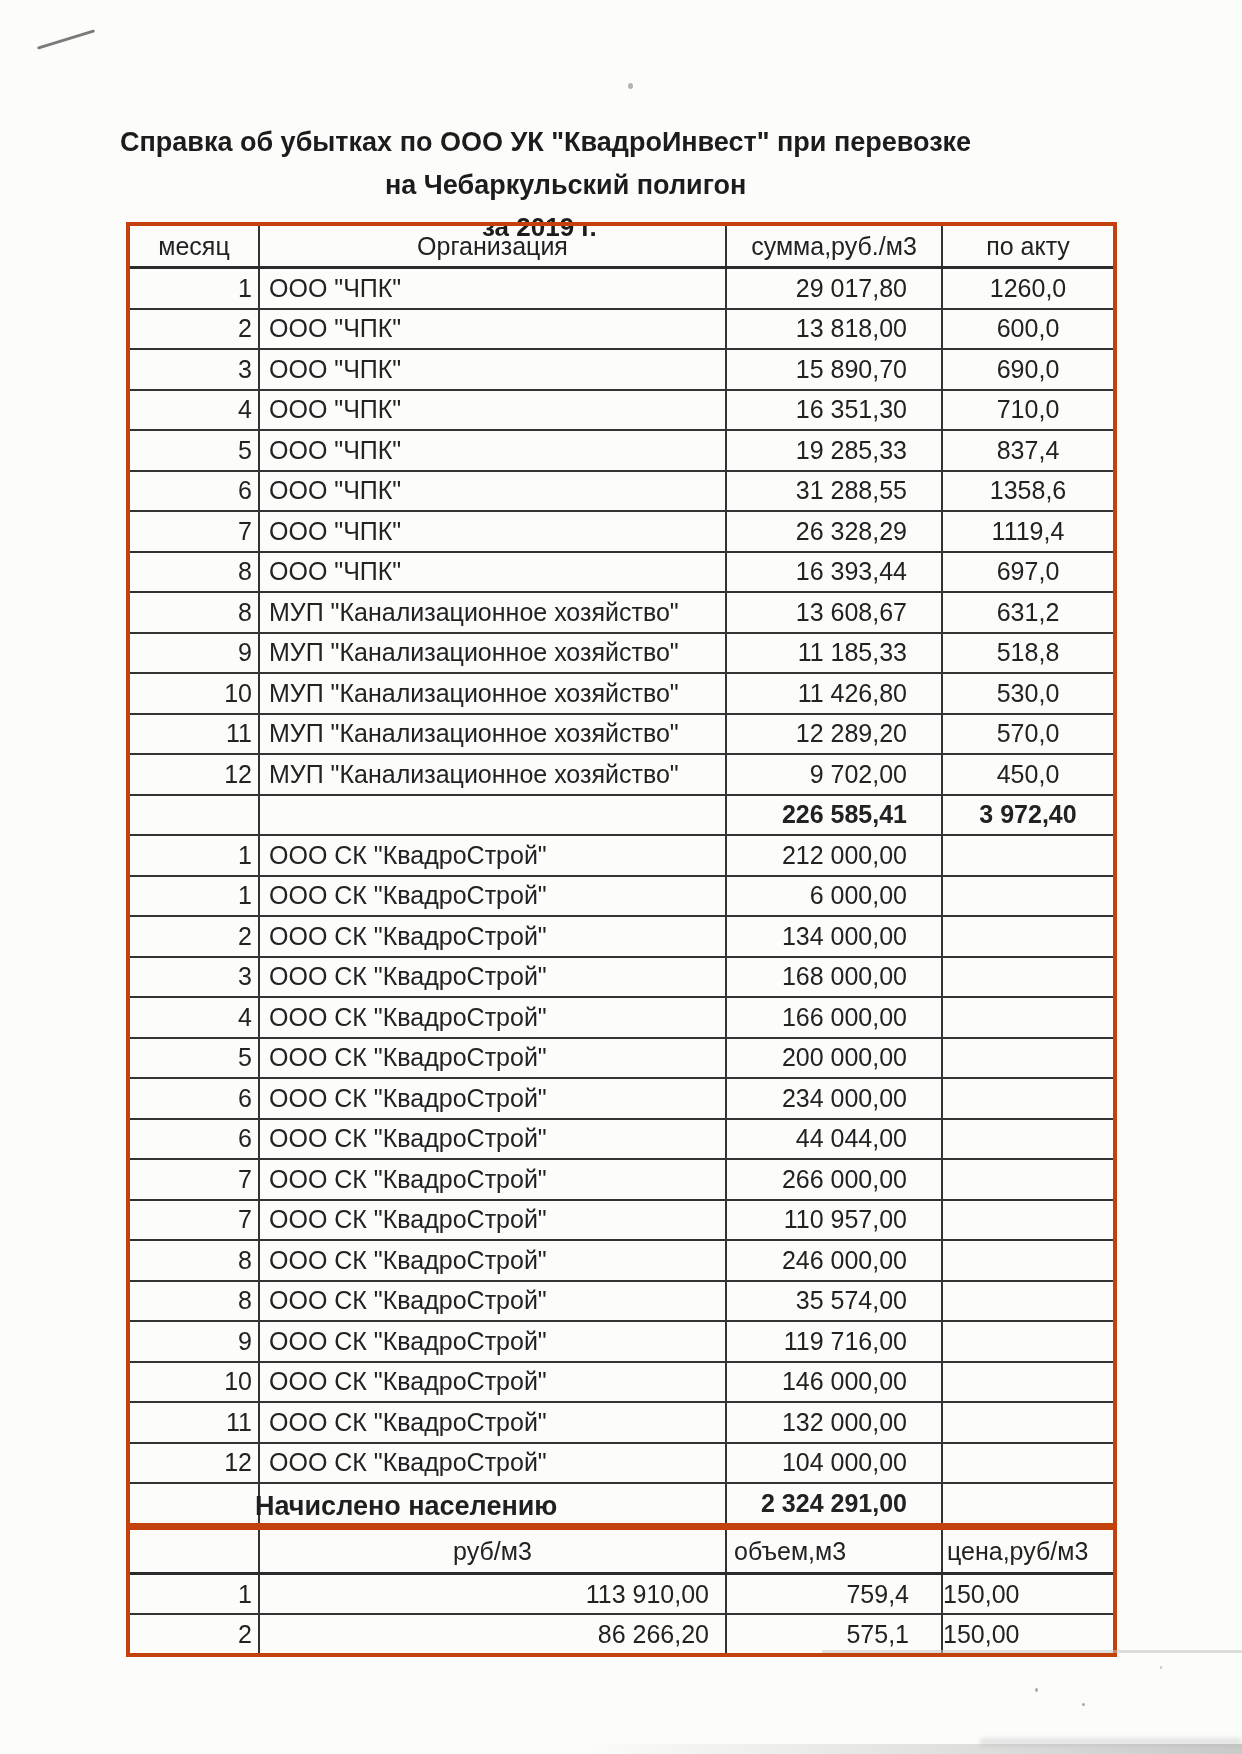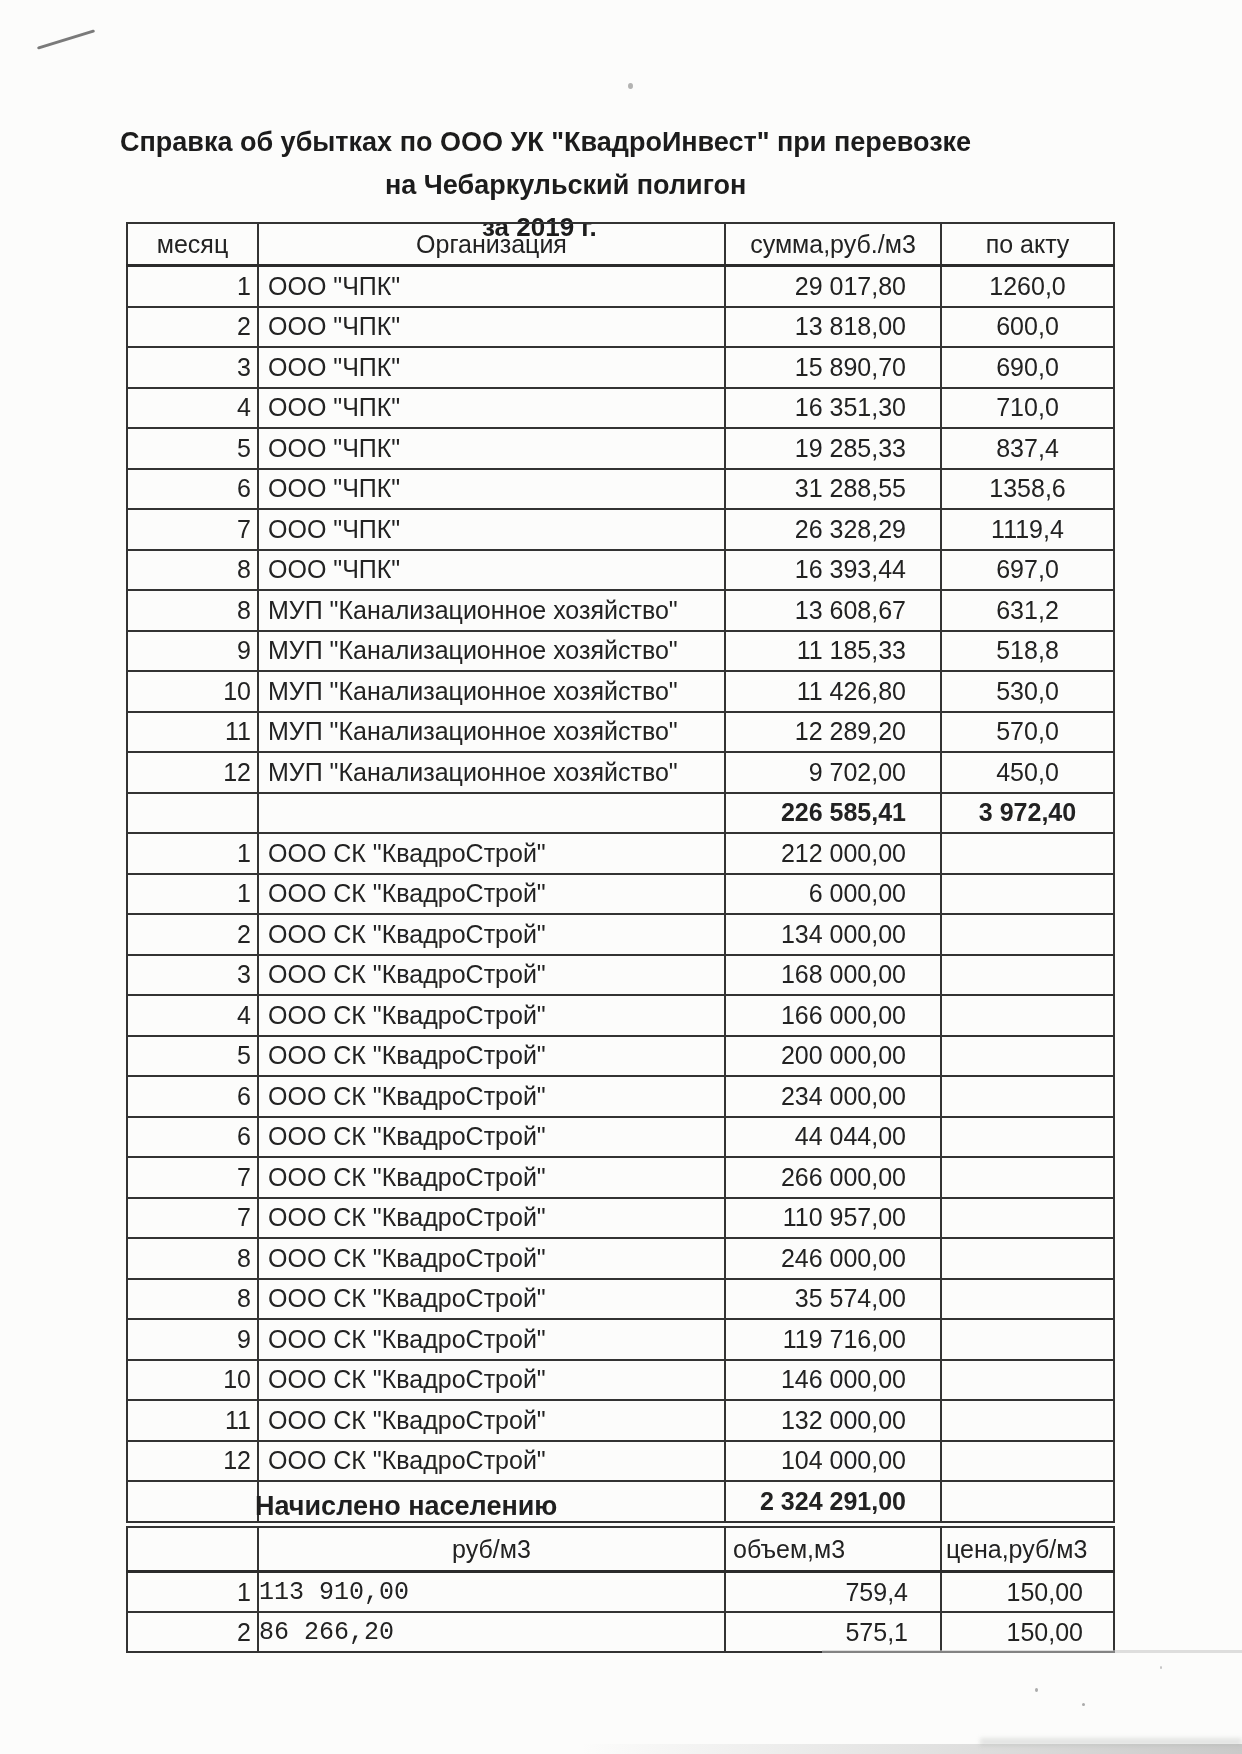--- a/index.html
+++ b/index.html
@@ -11,21 +11,21 @@
   }
   .abs{position:absolute;}
   .title-line{font-weight:bold;white-space:nowrap;color:#1c1c1c;margin-top:28px;}
   #title1{left:120px;top:99px;font-size:27px;}
   #title2{left:385px;top:142px;font-size:27px;}
   #title3{left:482px;top:184px;font-size:26px;}
 
   table{border-collapse:collapse;table-layout:fixed;position:absolute;
         font-size:25px;color:#222;}
   table, td, th{border:2px solid #333;}
-  table{border:1px solid #c2410c;}
+  table{border:4px solid #c2410c;}
 
   #main-table{left:126px;top:222px;width:987px;}
   #main-table th{height:40px;font-weight:normal;text-align:center;
                  border-bottom:3px solid #2b2b2b;padding:0;}
   #main-table td{height:38.5px;padding:0;white-space:nowrap;overflow:hidden;}
   .c-month{text-align:right;padding-right:6px !important;}
   .c-org{text-align:left;padding-left:9px !important;}
   .c-sum{text-align:right;padding-right:34px !important;}
   .c-act{text-align:center;}
   tr.bold td{font-weight:bold;}
@@ -34,23 +34,23 @@
   #accrued-heading{left:255px;top:1491px;font-size:27px;font-weight:bold;white-space:nowrap;}
 
   #accrued-table{left:126px;top:1526px;width:987px;}
   #accrued-table th{height:42px;font-weight:normal;padding:0;
                     border-bottom:3px solid #2b2b2b;}
   #accrued-table td{height:38px;padding:0;white-space:nowrap;}
   .h-rub{text-align:center;}
   .h-vol{text-align:left;padding-left:7px !important;}
   .h-price{text-align:left;padding-left:4px !important;}
   .c-num{text-align:right;padding-right:6px !important;}
-  .c-rub{padding-right:16px !important;font-family:Liberation Mono, monospace;}
+  .c-rub{text-align:right;padding-right:16px !important;}
   .c-vol{text-align:right;padding-right:32px !important;margin-left:40px;}
-  .c-price{text-align:right;padding-right:30px !important;}
+  .c-price{padding-right:30px !important;}
 
   
   #pen-mark{left:36px;top:38px;width:60px;height:3px;background:#4f4f4f;
             transform:rotate(-17deg);border-radius:2px;opacity:.75;}
   #speck-top{left:628px;top:83px;width:5px;height:6px;background:#777;
              border-radius:50%;opacity:.55;}
   #streak-bottom{left:822px;top:1650px;width:420px;height:3px;background:#c4c4c4;opacity:.55;}
   .speck{background:#5a5a5a;border-radius:50%;opacity:.5;}
   #speck-b1{left:1035px;top:1688px;width:3px;height:4px;}
   #speck-b2{left:1082px;top:1703px;width:3px;height:3px;}

